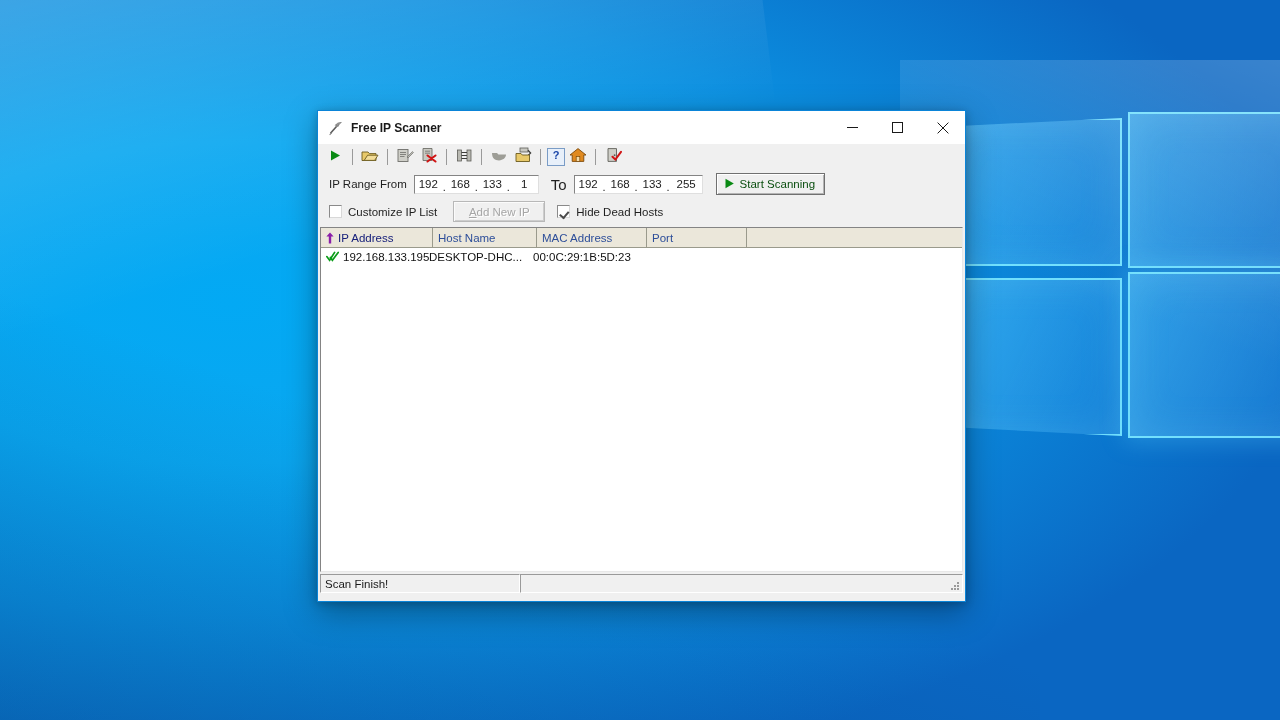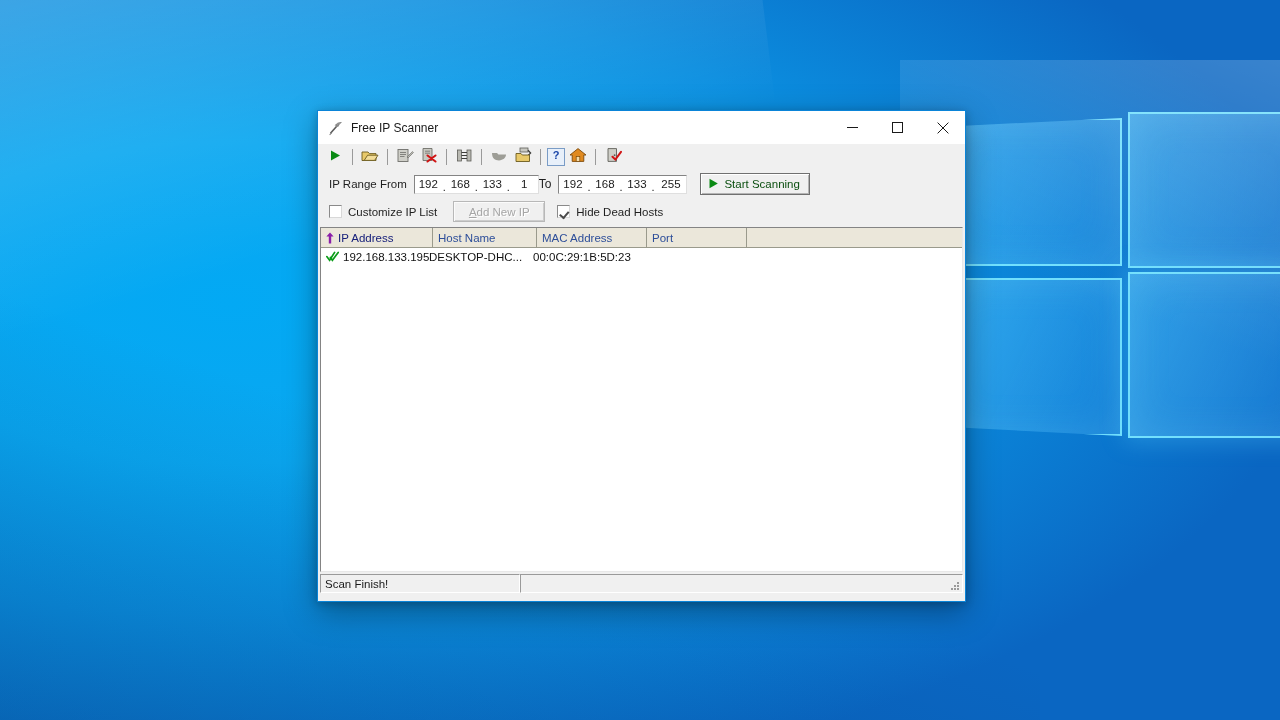--- a/index.html
+++ b/index.html
@@ -75,20 +75,21 @@
     display: flex;
     align-items: center;
     flex: 0 0 auto;
   }
   #title-icon { width: 16px; height: 16px; margin-left: 9px; flex: 0 0 auto; }
   #title-text {
     margin-left: 8px;
     font-size: 12px;
     color: #1a1a1a;
     white-space: nowrap;
+    font-weight: bold;
   }
   #window-controls { margin-left: auto; display: flex; height: 33px; }
   .win-btn {
     width: 45px; height: 33px;
     display: flex; align-items: center; justify-content: center;
     background: transparent; border: none;
   }
   .win-btn svg { display: block; }
 
   
@@ -160,21 +161,21 @@
     display: flex; align-items: center; justify-content: center;
     font-family: "Liberation Sans", sans-serif;
   }
   .ip-oct.w-wide { width: 31px; }
   .ip-dot {
     width: 5px;
     display: flex; align-items: flex-end; justify-content: center;
     font-size: 11px; color: #1a1a1a; line-height: 10px;
     padding-bottom: 1px;
   }
-  #to-label { font-size: 12px; color: #1f1f1f; }
+  #to-label { margin-left: 12px; font-size: 15px; color: #1f1f1f; }
 
   #start-scanning {
     margin-left: 13px;
     height: 22px;
     min-width: 96px;
     background: #f0f0f0;
     border: 1px solid #707070;
     box-shadow: inset 1px 1px 0 #ffffff, inset -1px -1px 0 #b4b4b4;
     display: flex; align-items: center; gap: 5px;
     padding: 0 9px 0 7px;

